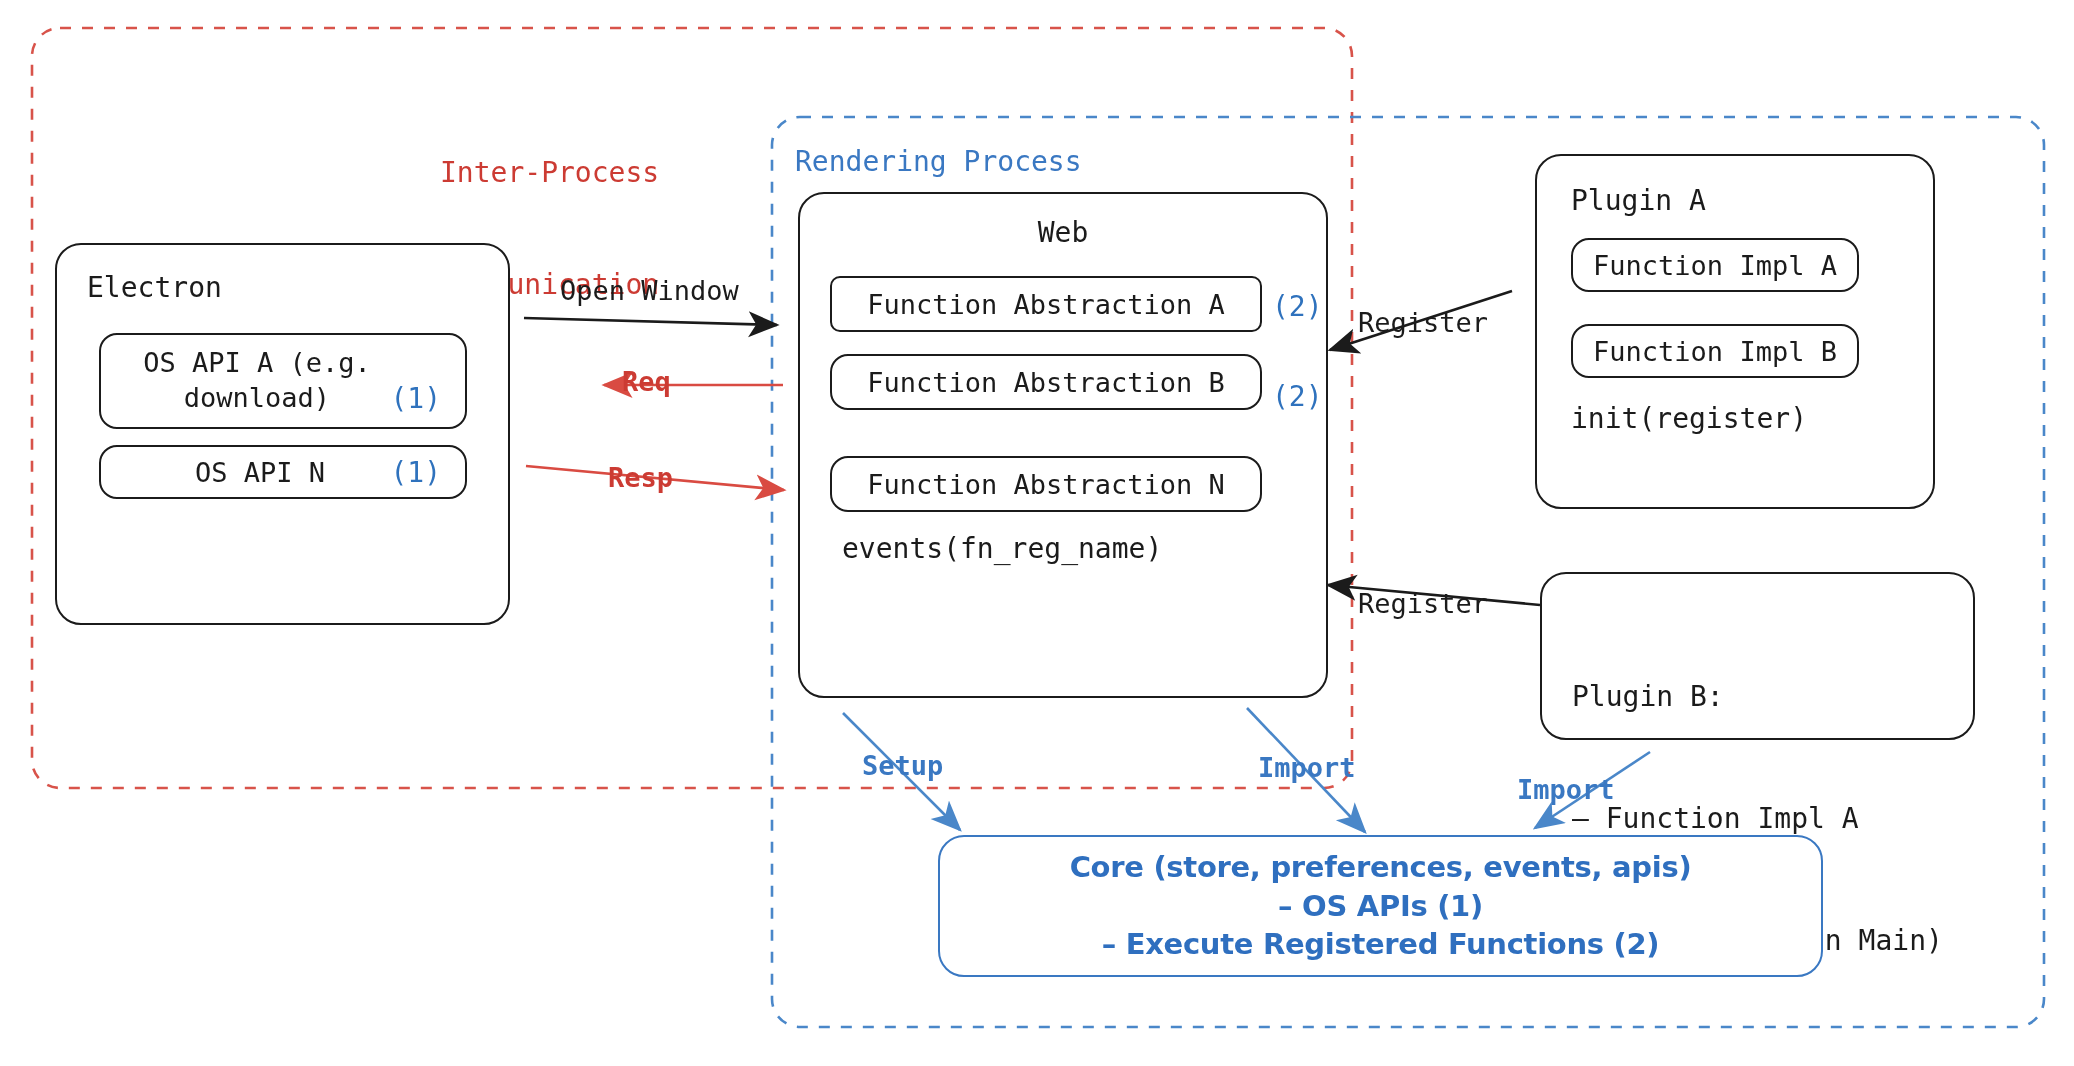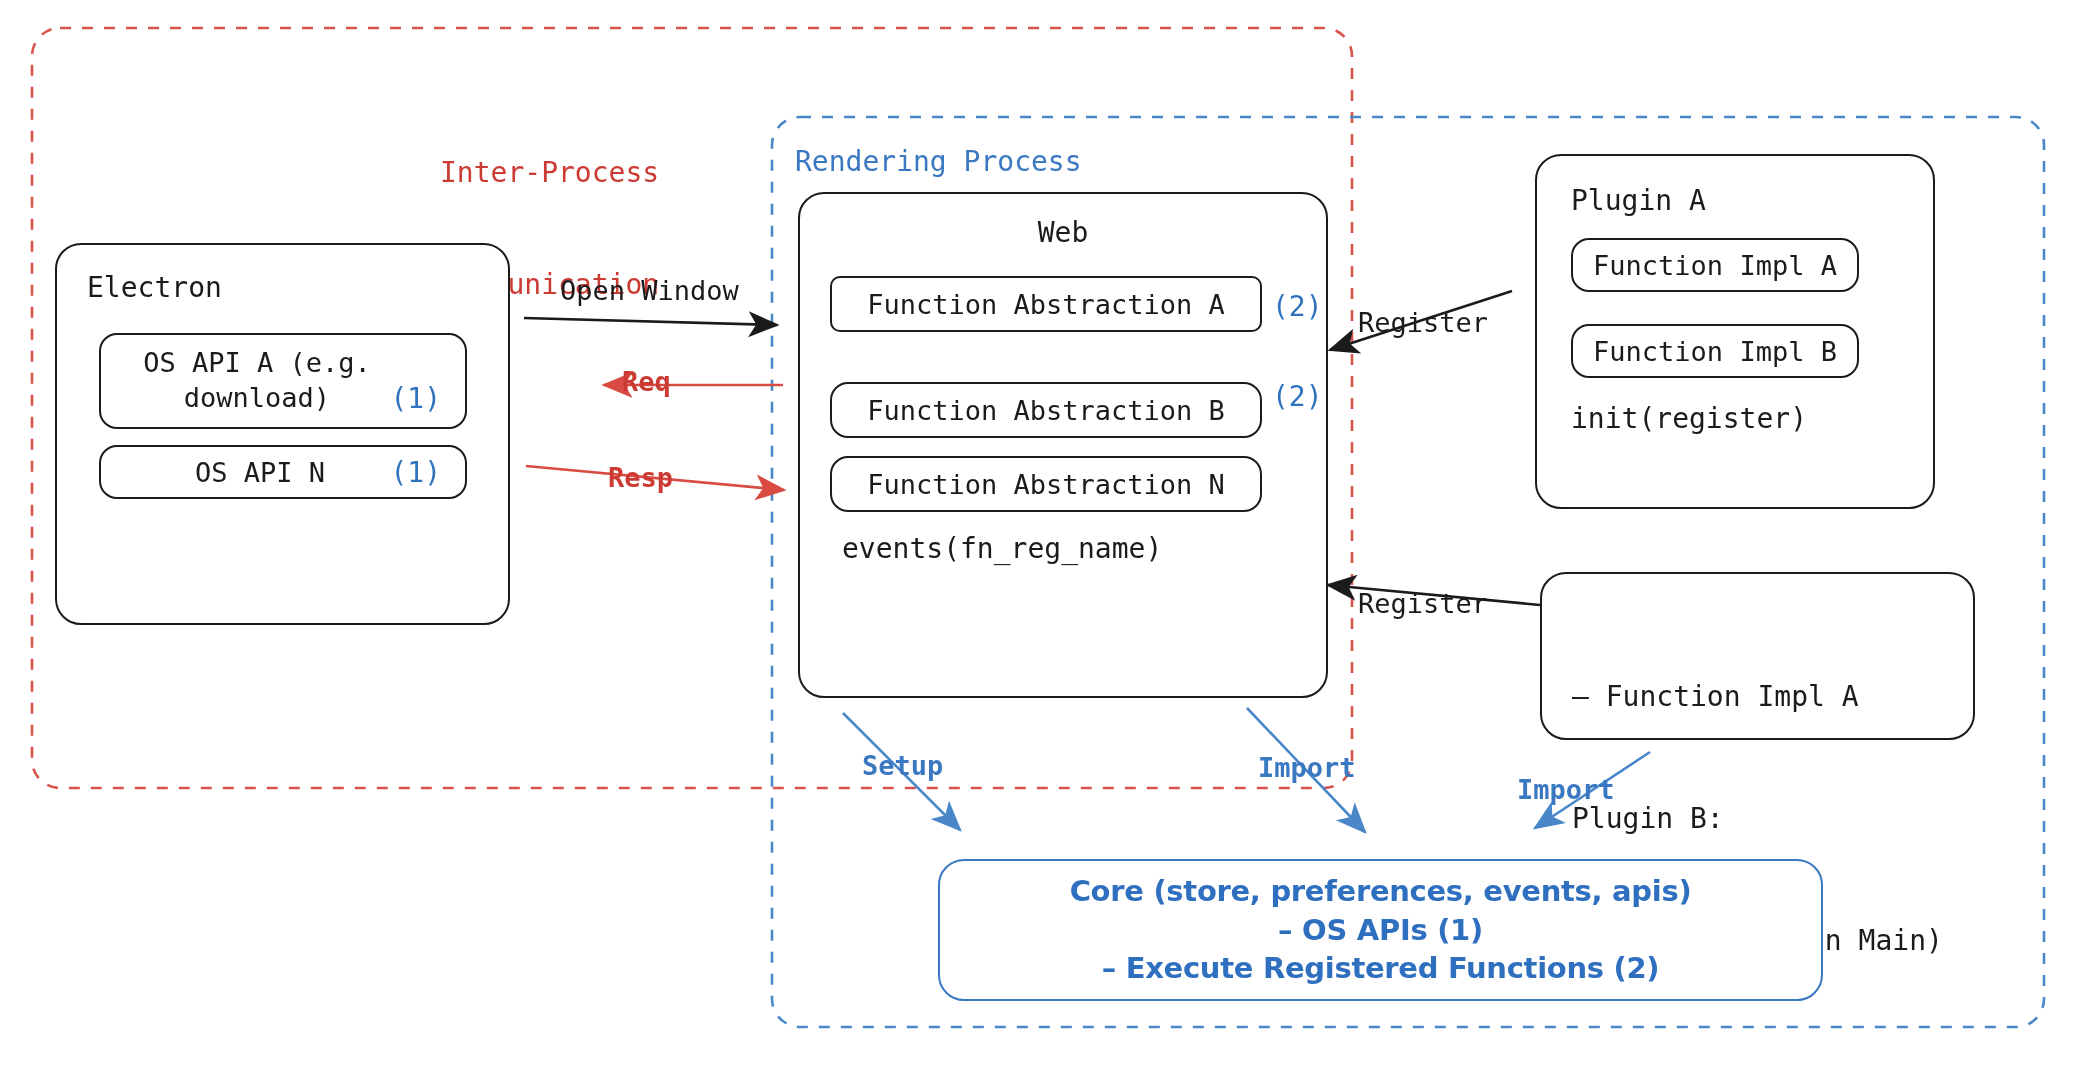--- a/index.html
+++ b/index.html
@@ -165,21 +165,21 @@
   </div>
 
   <div class="node rbox" style="left:798px; top:192px; width:530px; height:506px;">
     <div class="stack-title" style="left:0; right:0; top:22px; position:absolute; text-align:center;">Web</div>
 
     <div class="node inner-box" style="left:30px; top:82px; width:432px; height:56px; position:absolute;border-radius:10px;">
       <span class="mono" style="font-size:27px; color:#1b1b1b;">Function Abstraction A</span>
     </div>
     <span class="badge-blue" style="position:absolute; left:472px; top:96px;">(2)</span>
 
-    <div class="node inner-box" style="left:30px; top:188px; width:432px; height:56px; position:absolute;justify-content:center;">
+    <div class="node inner-box" style="left:30px; top:160px; width:432px; height:56px; position:absolute;justify-content:center;">
       <span class="mono" style="font-size:27px; color:#1b1b1b;">Function Abstraction B</span>
     </div>
     <span class="badge-blue" style="position:absolute; left:472px; top:186px;">(2)</span>
 
     <div class="node inner-box" style="left:30px; top:262px; width:432px; height:56px; position:absolute;">
       <span class="mono" style="font-size:27px; color:#1b1b1b;">Function Abstraction N</span>
     </div>
 
     <div class="stack-title" style="left:42px; top:338px; position:absolute;">events(fn_reg_name)</div>
   </div>
@@ -193,27 +193,27 @@
 
     <div class="node inner-box" style="left:34px; top:82px; width:288px; height:54px; position:absolute;">
       <span class="mono" style="font-size:27px; color:#1b1b1b;">Function Impl A</span>
     </div>
 
     <div class="stack-title" style="left:34px; top:246px; position:absolute;">init(register)</div>
   </div>
 
   <div class="node rbox" style="left:1540px; top:572px; width:435px; height:168px;">
     <div class="plugin-lines" style="position:absolute; left:30px; top:22px;">
+      <div>Plugin B:</div>
       <div>– Function Impl A</div>
-      <div>Plugin B:</div>
       <div>– Module (run on Main)</div>
     </div>
   </div>
 
-  <div class="node core-box" style="left:938px; top:835px; width:885px; height:142px;margin-top:24px;">
+  <div class="node core-box" style="left:938px; top:835px; width:885px; height:142px;">
     <div class="core-text">Core (store, preferences, events, apis)</div>
     <div class="core-text">– OS APIs (1)</div>
     <div class="core-text">– Execute Registered Functions (2)</div>
   </div>
 
   <div class="edge-label lbl-black" style="left:560px; top:275px;">Open Window</div>
 
   <div class="edge-label lbl-red" style="left:622px; top:366px; font-weight:bold;">Req</div>
 
   <div class="edge-label lbl-red" style="left:608px; top:462px; font-weight:bold;">Resp</div>

